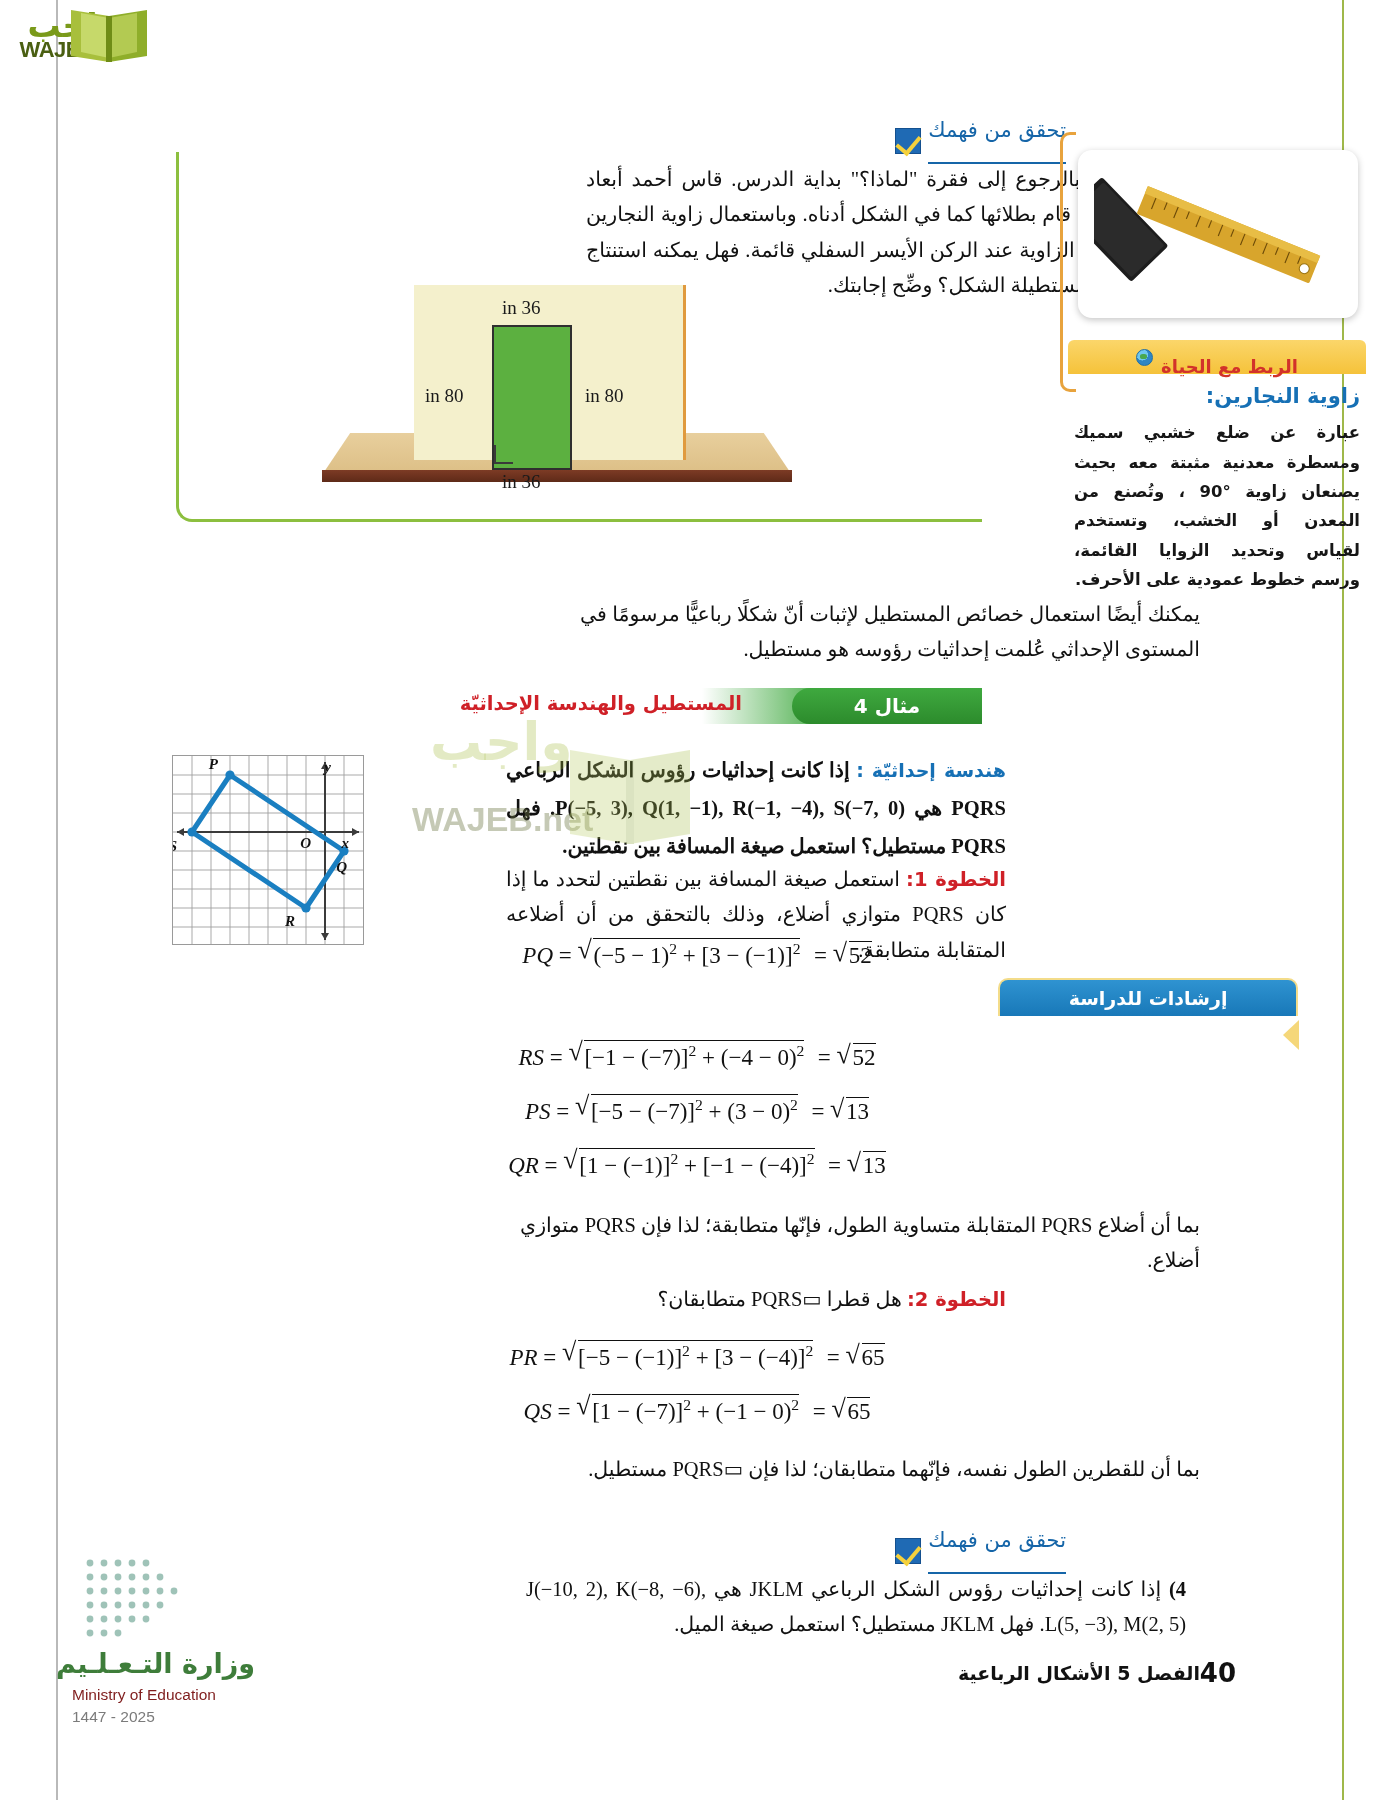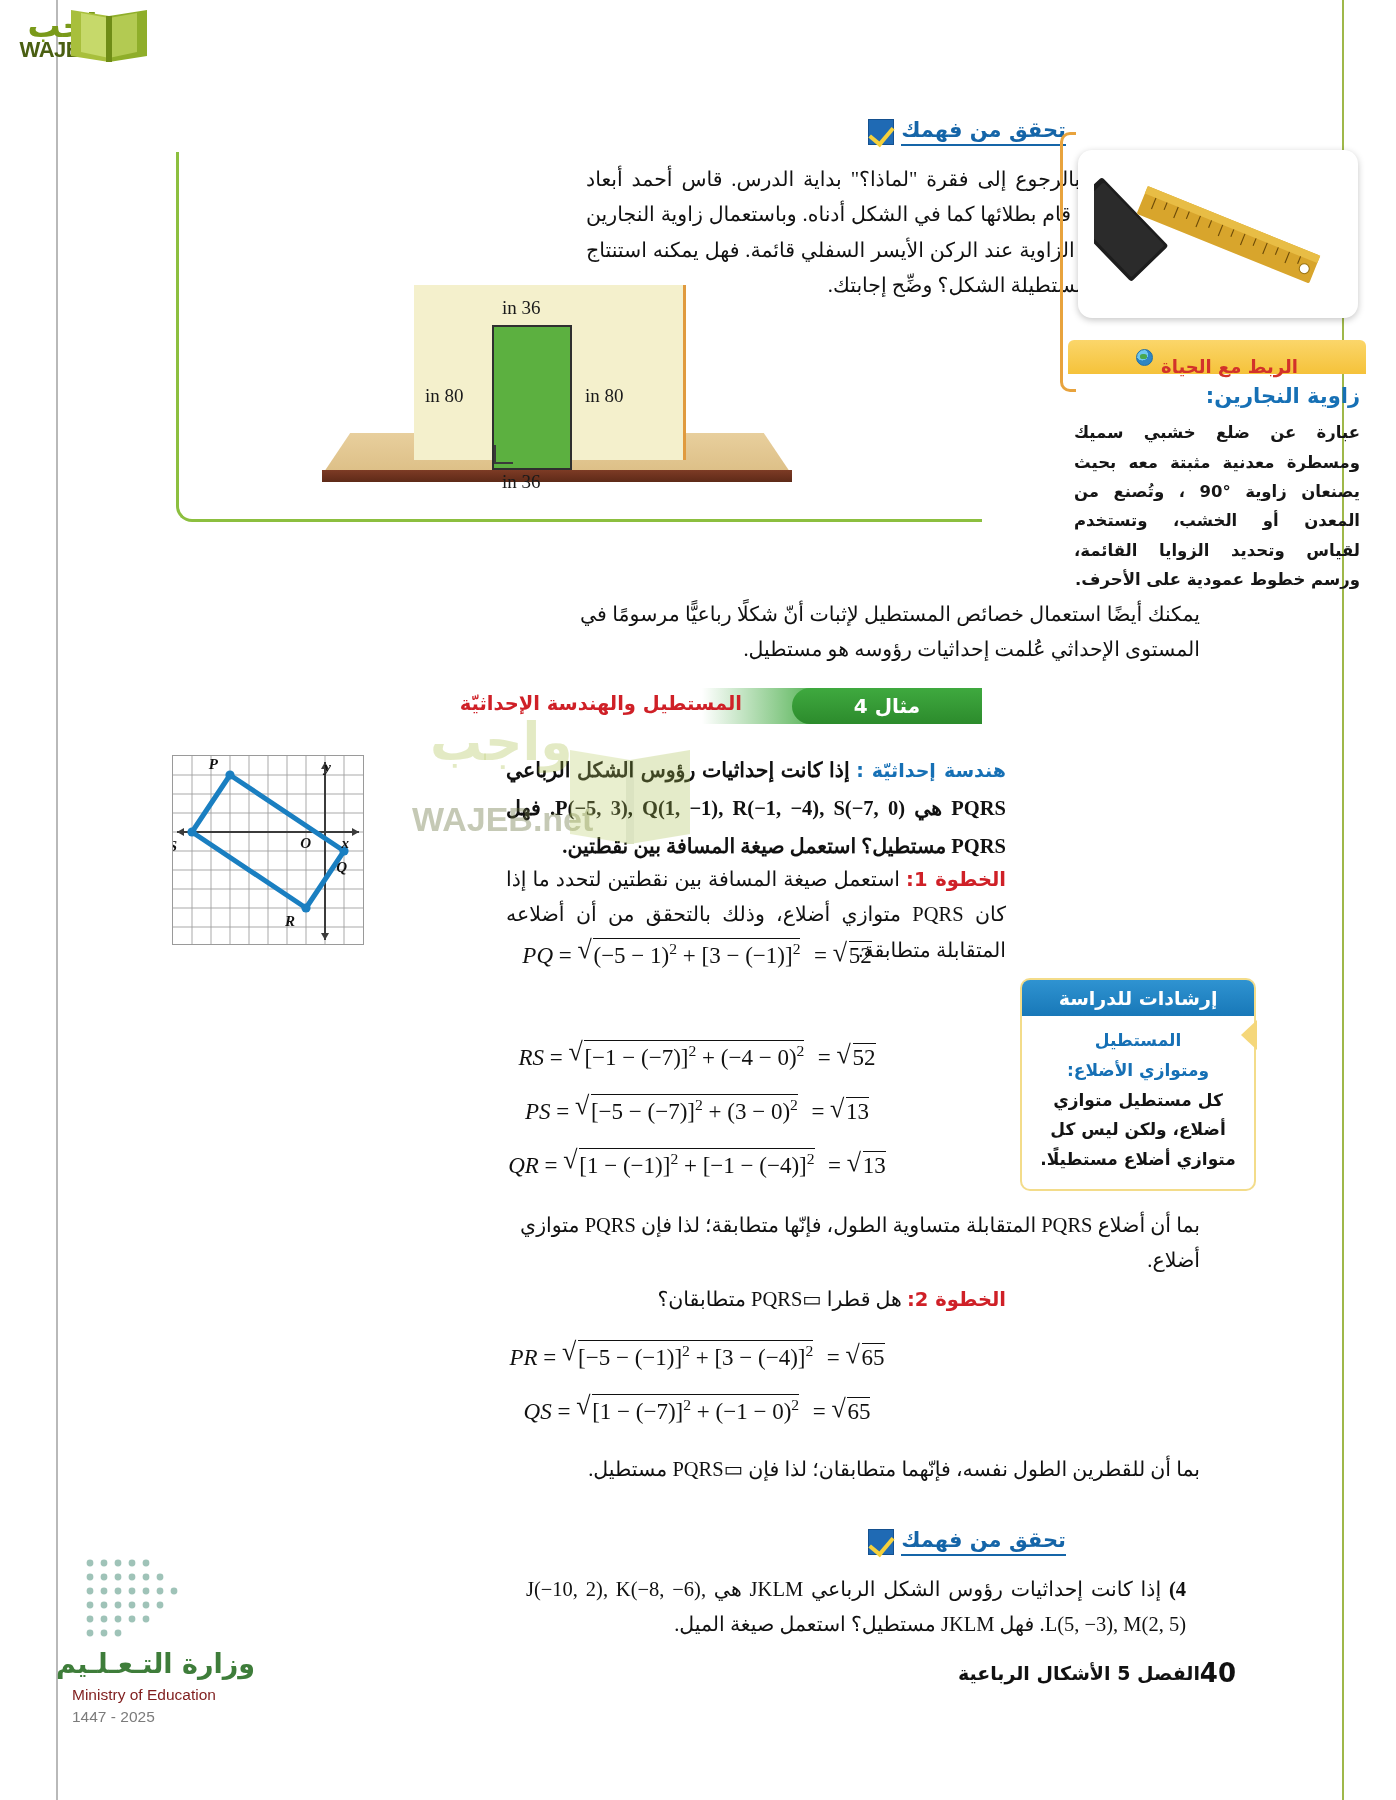--- a/index.html
+++ b/index.html
@@ -41,22 +41,22 @@
     width: 26px; height: 26px; background: #1f6ab4; border: 1px solid #14508f;
     position: relative; flex: none;
   }
   .check-box-icon::after {
     content: ""; position: absolute; left: 5px; top: 2px;
     width: 11px; height: 19px; border: solid #f5d13c;
     border-width: 0 4px 4px 0; transform: rotate(40deg);
   }
   .check-title {
     font-family: "DejaVu Sans", sans-serif;
-    font-size: 21px; font-weight: 700; color: #1565a8;
-    border-bottom: 2px solid #1565a8; padding-bottom: 2px; white-space: nowrap;
+    font-size: 21px; font-weight: 400; color: #1565a8;
+    border-bottom: 2px solid #1565a8; padding-bottom: 20px; white-space: nowrap;
   }
 
   
   .ar-body {
     direction: rtl; text-align: justify;
     font-family: "Liberation Serif", serif;
     font-size: 20.5px; line-height: 1.72; color: #111;
   }
   .num-marker { font-weight: 700; }
   .lbl-bold { font-weight: 700; }
@@ -144,21 +144,21 @@
     line-height: 1.78; color: #161616; font-weight: 700;
     padding: 0 6px;
   }
   .sb-sub {
     color: #1670b5; font-weight: 700;
     font-family: "DejaVu Sans", sans-serif; font-size: 21px;
     margin-bottom: 3px; display: block; text-align: right;
   }
 
   
-  .tip-wrap { position: absolute; left: 1020px; top: 978px; width: 236px; }
+  .tip-wrap { position: absolute; left: 998px; top: 978px; width: 300px; }
   .tip-head {
     background: linear-gradient(#2f93d1, #1878b8);
     border-radius: 10px 10px 0 0; height: 38px;
     display: flex; align-items: center; justify-content: center;
     border: 2px solid #f3dc8a; border-bottom: none;
   }
   .tip-head span {
     font-family: "DejaVu Sans", sans-serif; font-size: 19px;
     font-weight: 700; color: #fff; letter-spacing: .5px;
   }
@@ -464,25 +464,20 @@
   &nbsp;= <span class="sq"><span class="bar">65</span></span>
 </div>
 
 <div class="ar-body" style="position:absolute; right:196px; top:1452px; width:690px; text-align:right;">بما أن للقطرين الطول نفسه، فإنّهما متطابقان؛ لذا فإن ▭PQRS مستطيل.</div>
 
 <div class="tip-wrap">
   <div class="tip-head">
     <span>إرشادات للدراسة</span>
   </div>
   <div class="tip-tab"></div>
-  <div class="tip-body">
-    <span class="tip-title">المستطيل</span>
-    <span class="tip-title">ومتوازي الأضلاع:</span>
-    <span>كل مستطيل متوازي أضلاع، ولكن ليس كل متوازي أضلاع مستطيلًا.</span>
-  </div>
 </div>
 
 <div class="check-head" style="right:330px; top:1528px;">
   <span class="check-title">تحقق من فهمك</span>
   <span class="check-box-icon"></span>
 </div>
 
 <div class="ar-body" style="position:absolute; right:210px; top:1572px; width:660px; text-align:justify;">
   <span class="num-marker">4)</span>
   <span>إذا كانت إحداثيات رؤوس الشكل الرباعي JKLM هي J(−10, 2), K(−8, −6), L(5, −3), M(2, 5).</span>

